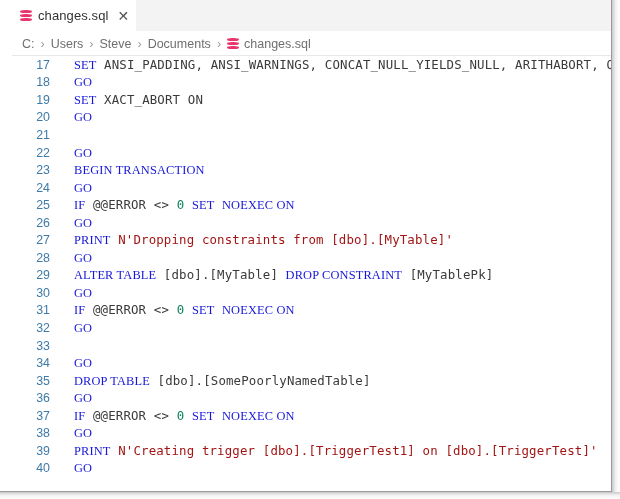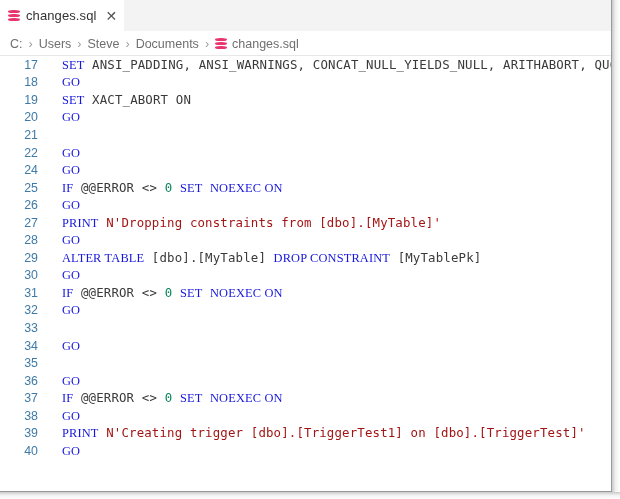--- a/index.html
+++ b/index.html
@@ -26,20 +26,21 @@
   .frame {
     position: absolute;
     left: 0; top: 0;
     width: 612px;
     height: 492px;
     background: #ffffff;
     border-right: 1px solid #9a9a9a;
     border-bottom: 1px solid #9a9a9a;
     box-sizing: border-box;
     overflow: hidden;
+    padding-left: 12px;
   }
 
   
   .tabbar {
     position: relative;
     height: 31px;
     background: #f3f3f3;
     border-bottom: 1px solid #ffffff;
     display: flex;
     align-items: stretch;
@@ -226,20 +227,24 @@
           <span class="codetext"><span class="kw">GO</span></span>
         </div>
         <div class="code-row">
           <span class="lineno">21</span>
         </div>
         <div class="code-row">
           <span class="lineno">22</span>
           <span class="codetext"><span class="kw">GO</span></span>
         </div>
         <div class="code-row">
+          <span class="lineno">23</span>
+          <span class="codetext"><span class="kw">BEGIN TRANSACTION</span></span>
+        </div>
+        <div class="code-row">
           <span class="lineno">24</span>
           <span class="codetext"><span class="kw">GO</span></span>
         </div>
         <div class="code-row">
           <span class="lineno">25</span>
           <span class="codetext"><span class="kw">IF</span><span class="id"> @@ERROR &lt;&gt; </span><span class="num">0</span><span class="id"> </span><span class="kw">SET</span><span class="id"> </span><span class="kw">NOEXEC ON</span></span>
         </div>
         <div class="code-row">
           <span class="lineno">26</span>
           <span class="codetext"><span class="kw">GO</span></span>
@@ -270,20 +275,21 @@
         </div>
         <div class="code-row">
           <span class="lineno">33</span>
         </div>
         <div class="code-row">
           <span class="lineno">34</span>
           <span class="codetext"><span class="kw">GO</span></span>
         </div>
         <div class="code-row">
           <span class="lineno">35</span>
+          <span class="codetext"><span class="kw">DROP TABLE</span><span class="id"> [dbo].[SomePoorlyNamedTable]</span></span>
         </div>
         <div class="code-row">
           <span class="lineno">36</span>
           <span class="codetext"><span class="kw">GO</span></span>
         </div>
         <div class="code-row">
           <span class="lineno">37</span>
           <span class="codetext"><span class="kw">IF</span><span class="id"> @@ERROR &lt;&gt; </span><span class="num">0</span><span class="id"> </span><span class="kw">SET</span><span class="id"> </span><span class="kw">NOEXEC ON</span></span>
         </div>
         <div class="code-row">

